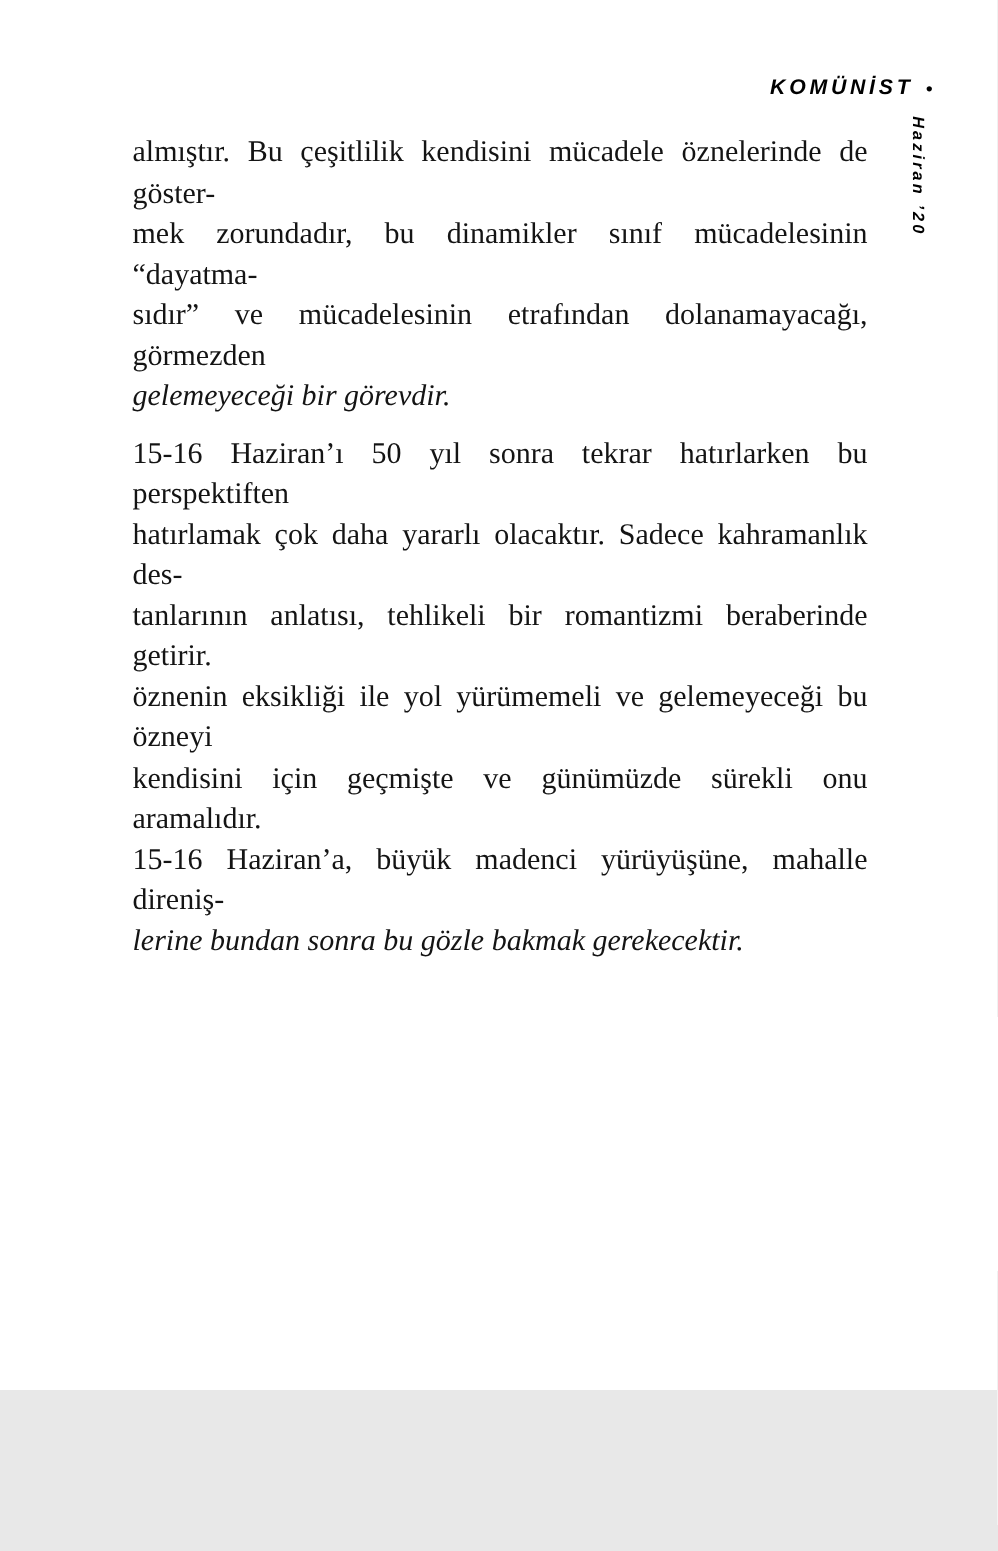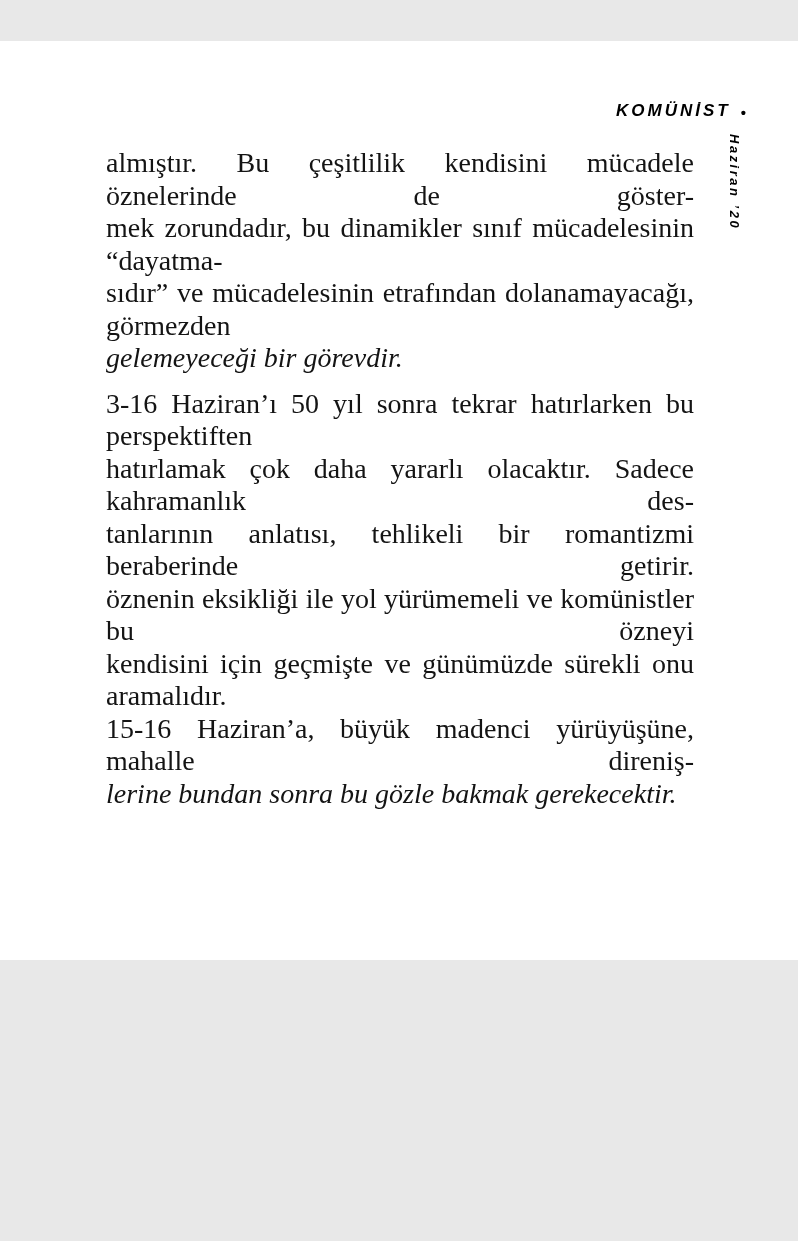--- a/index.html
+++ b/index.html
@@ -3,26 +3,25 @@
 <meta charset="utf-8">
 <style>
   html, body {
     margin: 0;
     padding: 0;
     background: #e8e8e8;
   }
   .page {
     position: relative;
     width: 798px;
-    height: 919px;
+    height: 1112px;
     background: #ffffff;
     overflow: hidden;
     font-family: "Liberation Serif", serif;
     color: #141414;
-    margin-top: 41px;
   }
 
   
   .running-head {
     position: absolute;
     top: 60px;
     right: 52px;
     display: flex;
     align-items: center;
     gap: 10px;
@@ -62,21 +61,21 @@
   .text-block {
     position: absolute;
     left: 106px;
     top: 106px;
     width: 588px;
   }
   .paragraph {
     margin: 0 0 13px 0;
   }
   .line {
-    font-size: 28px;
+    font-size: 24px;
     line-height: 32.5px;
     text-align: justify;
     text-align-last: justify;
     white-space: normal;
     color: #141414;
   }
   .line.last {
     text-align-last: left;
     font-style: italic;
   }
@@ -107,24 +106,24 @@
   <div class="text-block">
 
     <div class="paragraph">
       <div class="line">almıştır. Bu çeşitlilik kendisini mücadele öznelerinde de göster-</div>
       <div class="line">mek zorundadır, bu dinamikler sınıf mücadelesinin “dayatma-</div>
       <div class="line">sıdır” ve mücadelesinin etrafından dolanamayacağı, görmezden</div>
       <div class="line last">gelemeyeceği bir görevdir.</div>
     </div>
 
     <div class="paragraph">
-      <div class="line">3-16 Haziran’ı 50 yıl sonra tekrar hatırlarken bu perspektiften</div>
+      <div class="line">15-16 Haziran’ı 50 yıl sonra tekrar hatırlarken bu perspektiften</div>
       <div class="line">hatırlamak çok daha yararlı olacaktır. Sadece kahramanlık des-</div>
       <div class="line">tanlarının anlatısı, tehlikeli bir romantizmi beraberinde getirir.</div>
-      <div class="line">öznenin eksikliği ile yol yürümemeli ve komünistler bu özneyi</div>
+      <div class="line">öznenin eksikliği ile yol yürümemeli ve gelemeyeceği bu özneyi</div>
       <div class="line">kendisini için geçmişte ve günümüzde sürekli onu aramalıdır.</div>
       <div class="line">15-16 Haziran’a, büyük madenci yürüyüşüne, mahalle direniş-</div>
       <div class="line last">lerine bundan sonra bu gözle bakmak gerekecektir.</div>
     </div>
 
   </div>
 
   <div class="page-number">121</div>
 
 </div>

